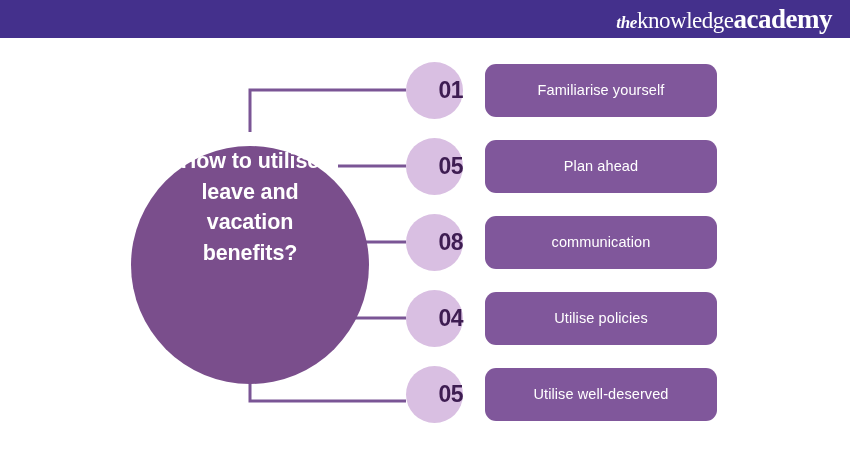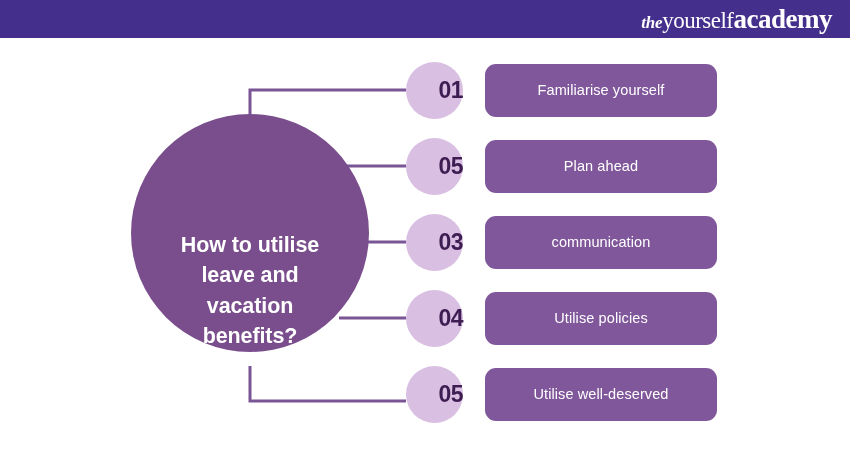--- a/index.html
+++ b/index.html
@@ -59,27 +59,27 @@
     left: 0;
     top: 0;
     width: 850px;
     height: 450px;
   }
 
   
   .hub-circle {
     position: absolute;
     left: 131px;
-    top: 114px;
+    top: 146px;
     width: 238px;
     height: 238px;
     border-radius: 50%;
     background: #7A4E8C;
     display: flex;
-    align-items: flex-end;
+    align-items: flex-start;
     justify-content: center;
     box-sizing: border-box;
     padding: 0 26px;
   }
   .hub-text {
     color: #ffffff;
     font-size: 21.5px;
     font-weight: bold;
     line-height: 1.42;
     text-align: center;
@@ -132,21 +132,21 @@
     letter-spacing: 0.1px;
   }
 </style>
 </head>
 <body>
 
 <div class="canvas">
 
   <div class="header-bar">
     <div class="brand-logo">
-      <span class="brand-the">the</span><span class="brand-knowledge">yourself</span><span class="brand-academy">academy</span>
+      <span class="brand-the">the</span><span class="brand-knowledge">knowledge</span><span class="brand-academy">academy</span>
     </div>
   </div>
 
   <svg class="connectors" viewBox="0 0 850 450" width="850" height="450" xmlns="http://www.w3.org/2000/svg">
     <g stroke="#7A5595" stroke-width="3" fill="none" stroke-linecap="butt">
 
       <path d="M 250 132 L 250 90 L 406 90"></path>
 
       <path d="M 338 166 L 406 166"></path>
 
@@ -175,21 +175,21 @@
     <div class="badge">
       <span class="badge-num">05</span>
     </div>
     <div class="pill">
       <span class="pill-label">Plan ahead</span>
     </div>
   </div>
 
   <div class="row" style="top:214px;">
     <div class="badge">
-      <span class="badge-num">03</span>
+      <span class="badge-num">08</span>
     </div>
     <div class="pill">
       <span class="pill-label">communication</span>
     </div>
   </div>
 
   <div class="row" style="top:290px;">
     <div class="badge">
       <span class="badge-num">04</span>
     </div>

